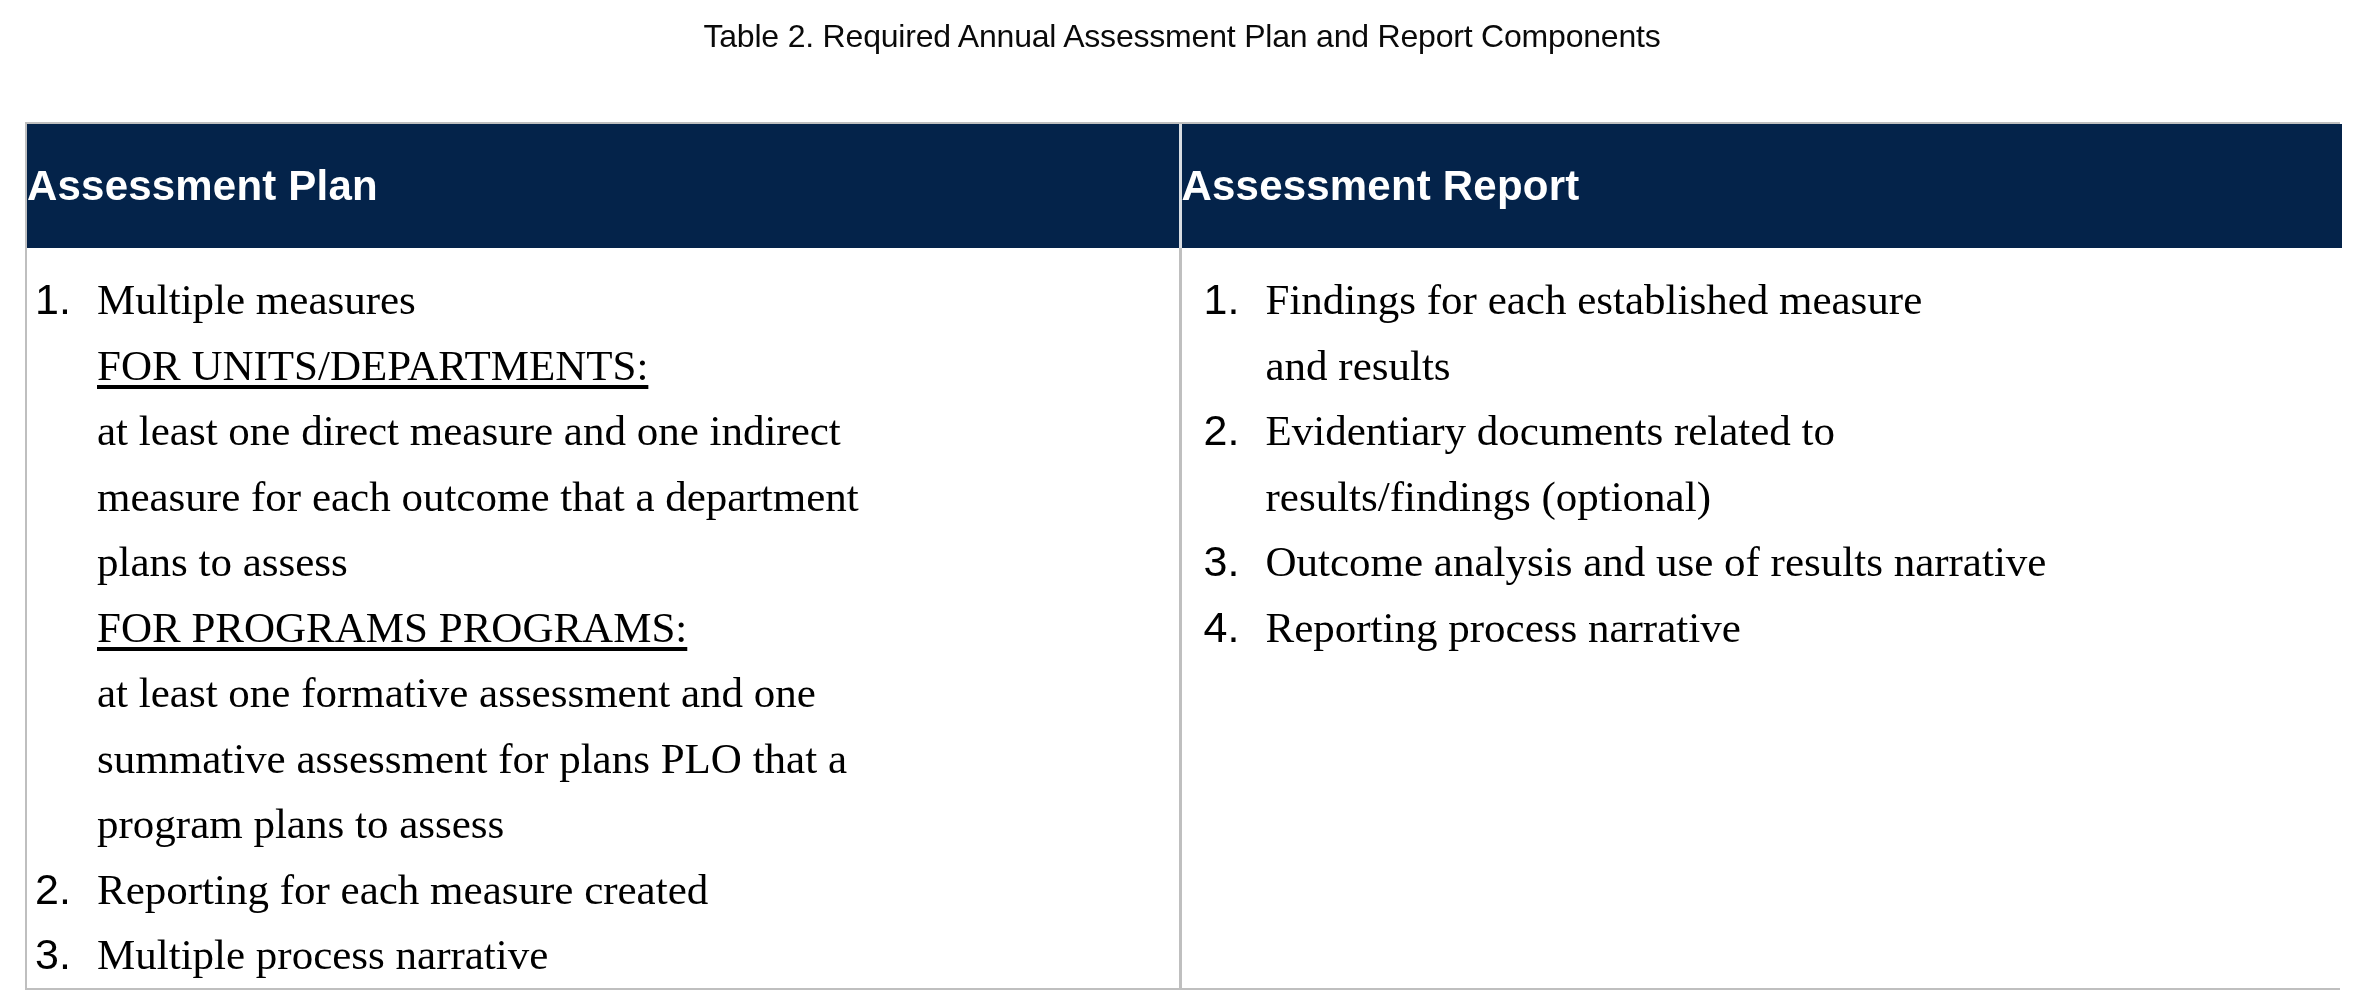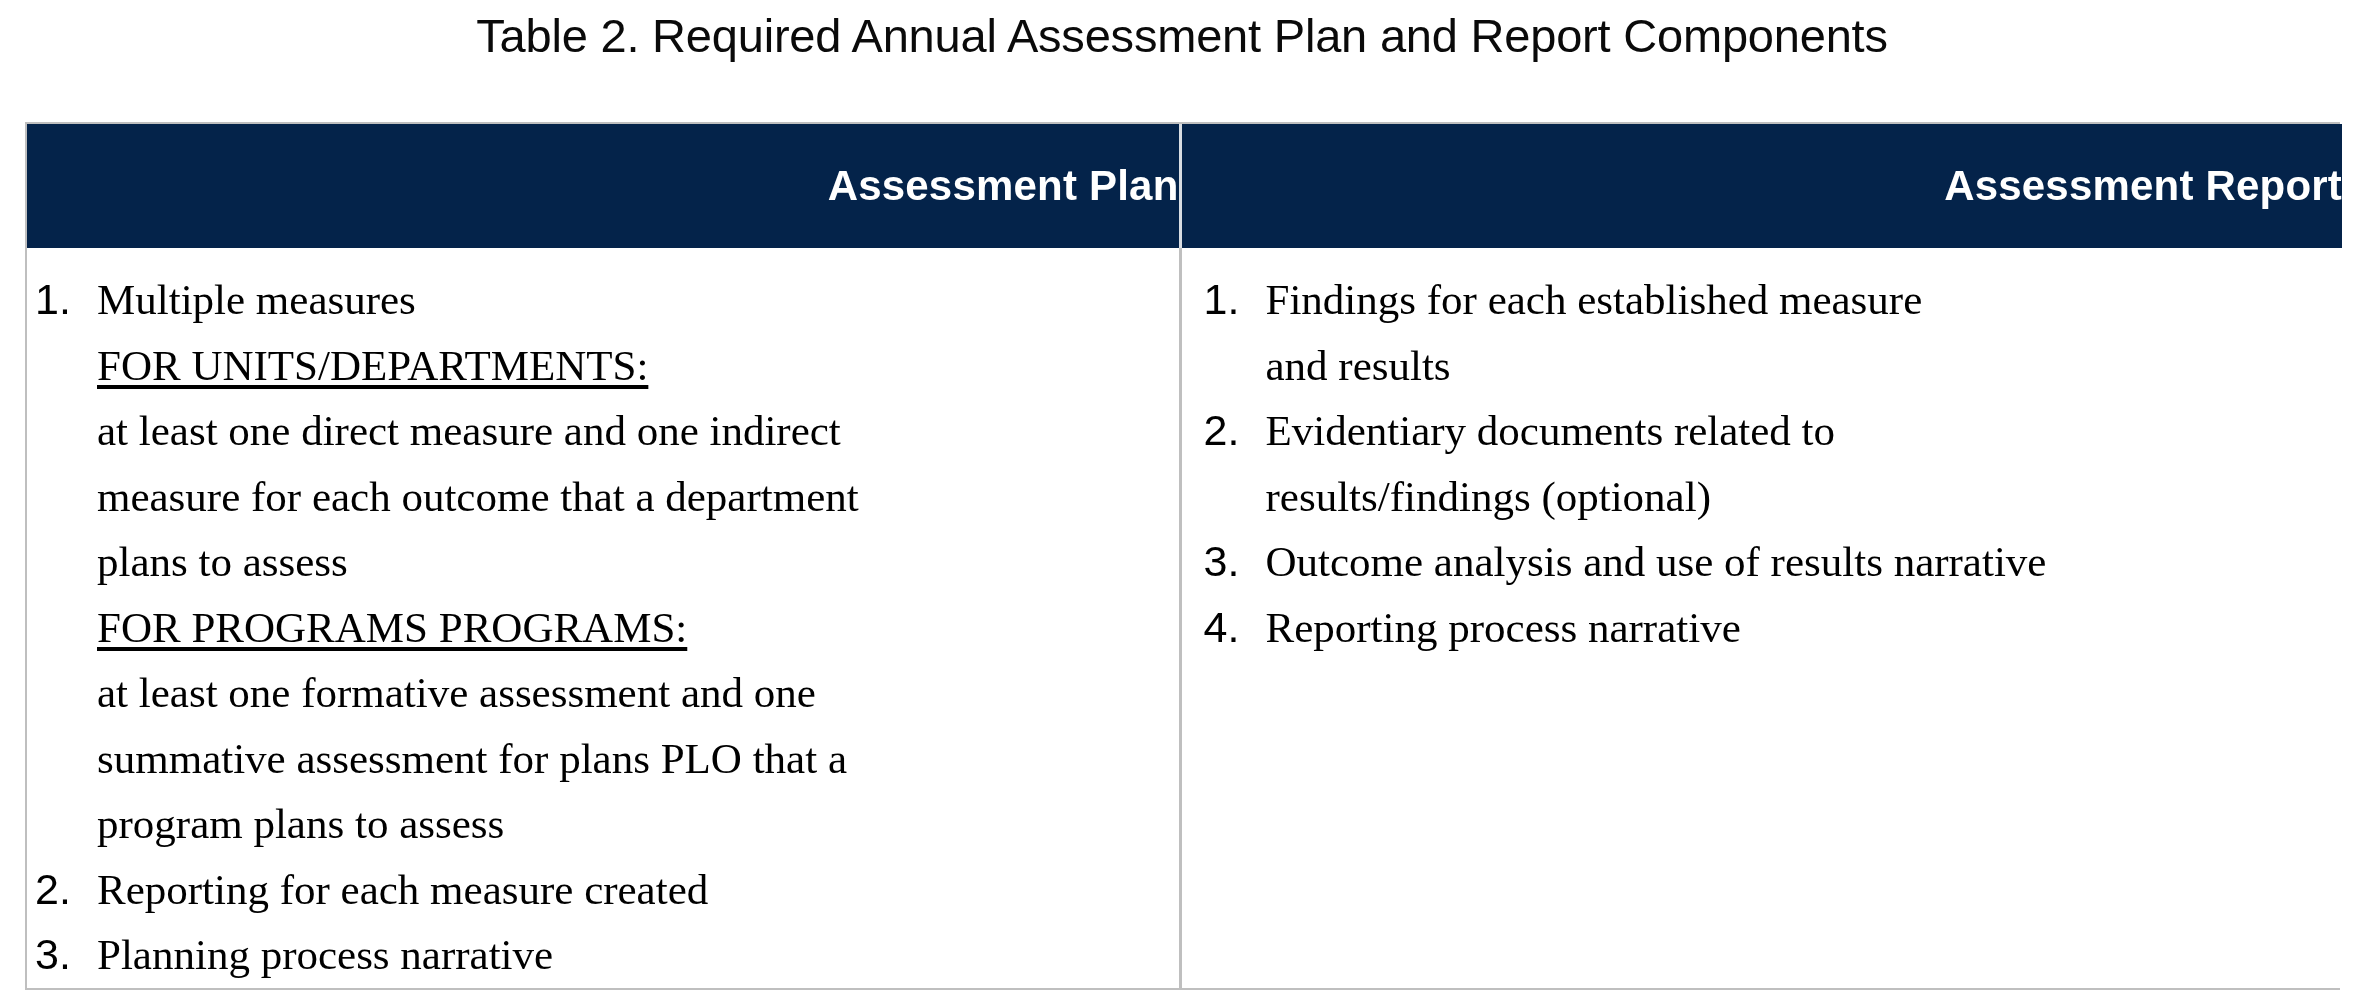--- a/index.html
+++ b/index.html
@@ -22,21 +22,21 @@
     height: 1000px;
   }
 
   
   .table-title {
     position: absolute;
     left: 0;
     top: 8px;
     width: 2364px;
     text-align: center;
-    font-size: 47px;
+    font-size: 32px;
     line-height: 56px;
     letter-spacing: -0.2px;
     font-weight: 400;
     color: #0a0a0a;
     white-space: nowrap;
   }
 
   
   .assessment-table {
     position: absolute;
@@ -56,21 +56,21 @@
 
   
   thead th {
     background: #04234a;
     color: #ffffff;
     font-size: 42px;
     font-weight: bold;
     letter-spacing: 0.2px;
     height: 124px;
     vertical-align: middle;
-    text-align: right;
+    text-align: left;
     padding: 0;
     box-sizing: border-box;
   }
   thead th.col-left  { border-right: 3px solid #d9dde2; }
 
   
   tbody td {
     vertical-align: top;
     padding: 0;
     background: #ffffff;
@@ -164,21 +164,21 @@
                   </li>
                   <li>
                     <span class="marker">2.</span>
                     <span class="item-body">
                       <span class="line">Reporting for each measure created</span>
                     </span>
                   </li>
                   <li>
                     <span class="marker">3.</span>
                     <span class="item-body">
-                      <span class="line">Planning process narrative</span>
+                      <span class="line">Multiple process narrative</span>
                     </span>
                   </li>
                 </ol>
             </div>
           </td>
           <td class="col-right">
             <div class="cell-inner-right">
               <ol class="req-list">
                   <li>
                     <span class="marker">1.</span>

